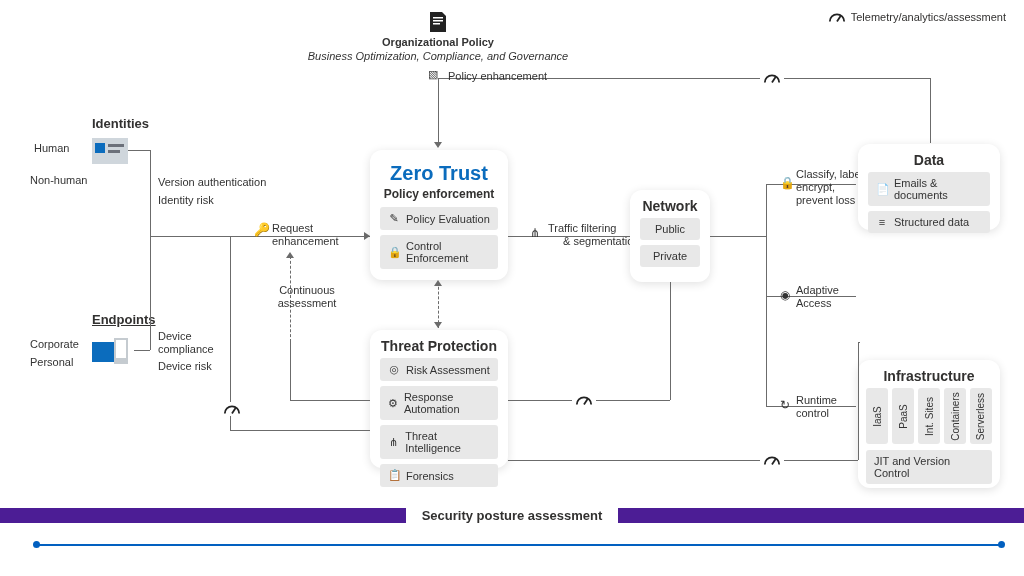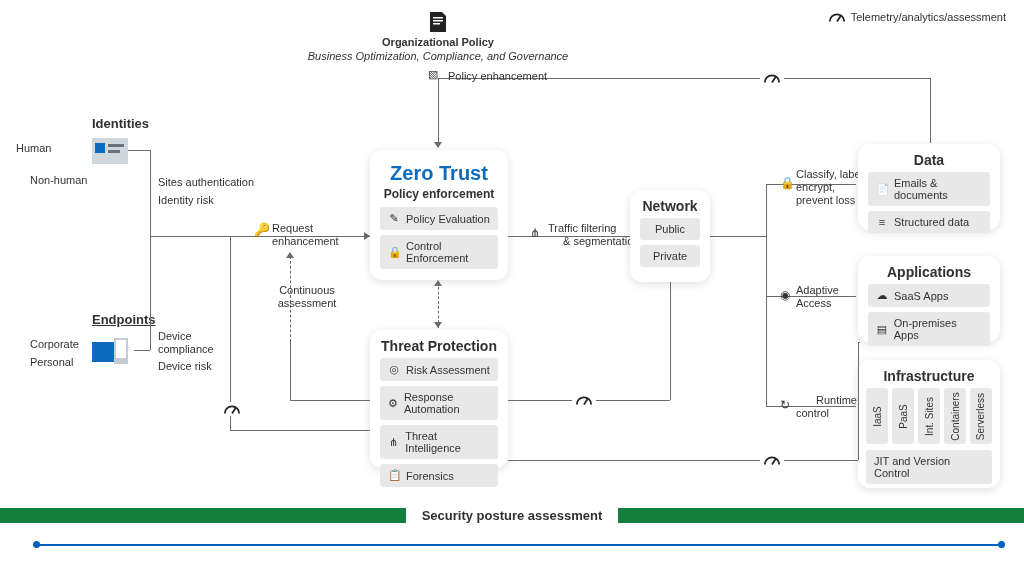--- a/index.html
+++ b/index.html
@@ -16,21 +16,21 @@
   .lineH { position:absolute; height:1px; background:#6b6b6b; }
   .lineV { position:absolute; width:1px; background:#6b6b6b; }
   .dashV { position:absolute; width:0; border-left:1px dashed #6b6b6b; }
   .lbl { position:absolute; font-size:11px; color:#333; line-height:1.2; }
   .section-title { position:absolute; font-size:13px; font-weight:600; }
   svg.gauge { width:18px; height:14px; }
   .gauge-wrap { position:absolute; background:#fff; padding:0 3px; display:flex; align-items:center; }
   .leg-gauge { position:absolute; right:18px; top:10px; font-size:11px; display:flex; align-items:center; gap:5px;justify-content:center; }
   .rule-bar { position:absolute; height:2px; background:#0260c0; left:36px; right:22px; }
   .rule-dot { position:absolute; width:7px; height:7px; background:#0260c0; border-radius:50%; }
-  .rule-text { position:absolute; width:100%; text-align:center; font-size:13px; font-weight:600; background:#15803d; padding:0 12px; box-sizing:border-box; }
+  .rule-text { position:absolute; width:100%; text-align:center; font-size:13px; font-weight:600; background:#4c1d95; padding:0 12px; box-sizing:border-box; }
   .arrow-down { position:absolute; width:0; height:0; border-left:4px solid transparent; border-right:4px solid transparent; border-top:6px solid #6b6b6b; }
   .arrow-right { position:absolute; width:0; height:0; border-top:4px solid transparent; border-bottom:4px solid transparent; border-left:6px solid #6b6b6b; }
   .arrow-up { position:absolute; width:0; height:0; border-left:4px solid transparent; border-right:4px solid transparent; border-bottom:6px solid #6b6b6b; }
   .doc-icon { position:absolute; width:20px; height:24px; }
   .badge-icon { position:absolute; }
 </style>
 </head>
 <body>
 <div class="canvas">
 
@@ -61,33 +61,33 @@
       <svg class="gauge" viewBox="0 0 20 14">
         <path d="M2 12a8 8 0 0 1 16 0" fill="none" stroke="#222" stroke-width="2"></path>
         <line x1="10" y1="12" x2="14" y2="6" stroke="#222" stroke-width="2"></line>
       </svg>
     </div>
 
 <div class="lineV" style="left:438px; top:78px; height:64px;"></div>
 <div class="arrow-down" style="left:434px; top:142px;"></div>
 
 <div class="section-title" style="left:92px; top:116px;">Identities</div>
-<div class="lbl" style="left:16px; top:142px;">Human</div>
+<div class="lbl" style="left:34px; top:142px;">Human</div>
 <div class="lbl" style="left:30px; top:158px;margin-top:16px;">Non-human</div>
 <div class="badge-icon" style="left:92px; top:138px;">
   <svg width="36" height="26" viewBox="0 0 36 26">
         <rect width="36" height="26" fill="#cfd6dc"></rect>
         <rect x="3" y="5" width="10" height="10" fill="#0b6cbd"></rect>
         <rect x="16" y="6" width="16" height="3" fill="#6b707a"></rect>
         <rect x="16" y="12" width="12" height="3" fill="#6b707a"></rect>
       </svg>
 </div>
 <div class="lineV" style="left:150px; top:150px; height:86px;"></div>
 <div class="lineH" style="left:128px; top:150px; width:22px;"></div>
-<div class="lbl" style="left:158px; top:176px;">Sites authentication</div>
+<div class="lbl" style="left:158px; top:176px;">Version authentication</div>
 <div class="lbl" style="left:158px; top:194px;">Identity risk</div>
 
 <div class="section-title" style="left:92px; top:312px;text-decoration:underline;">Endpoints</div>
 <div class="lbl" style="left:30px; top:338px;">Corporate</div>
 <div class="lbl" style="left:30px; top:356px;">Personal</div>
 <div class="badge-icon" style="left:92px; top:338px;">
   <svg width="40" height="28" viewBox="0 0 40 28">
         <rect x="0" y="4" width="28" height="20" fill="#0b6cbd"></rect>
         <rect x="22" y="0" width="14" height="26" fill="#c5cbd0"></rect>
         <rect x="24" y="2" width="10" height="18" fill="#fff"></rect>
@@ -170,51 +170,38 @@
 
 <div class="lbl" style="left:796px; top:168px; width:80px;">Classify, label,</div>
 <div class="lbl" style="left:796px; top:181px; width:80px;">encrypt,</div>
 <div class="lbl" style="left:796px; top:194px; width:80px;">prevent loss</div>
 <div class="lbl" style="left:780px; top:176px; font-size:12px;">🔒</div>
 
 <div class="lbl" style="left:796px; top:284px;">Adaptive</div>
 <div class="lbl" style="left:796px; top:297px;">Access</div>
 <div class="lbl" style="left:780px; top:288px; font-size:12px;">◉</div>
 
-<div class="lbl" style="left:796px; top:394px;margin-left:20px;">Runtime</div>
+<div class="lbl" style="left:796px; top:394px;">Runtime</div>
 <div class="lbl" style="left:796px; top:407px;">control</div>
 <div class="lbl" style="left:780px; top:398px; font-size:12px;">↻</div>
 
 <div class="box" style="left:858px; top:144px; width:142px; height:86px;">
   <div class="box-title">Data</div>
   <div class="pill-list">
     <div class="pill">
           <span class="ic">📄</span>
           <span>Emails &amp; documents</span>
         </div>
     <div class="pill">
           <span class="ic">≡</span>
           <span>Structured data</span>
         </div>
   </div>
 </div>
 
-<div class="box" style="left:858px; top:256px; width:142px; height:86px;">
-  <div class="box-title">Applications</div>
-  <div class="pill-list">
-    <div class="pill">
-          <span class="ic">☁</span>
-          <span>SaaS Apps</span>
-        </div>
-    <div class="pill">
-          <span class="ic">▤</span>
-          <span>On-premises Apps</span>
-        </div>
-  </div>
-</div>
 
 <div class="box" style="left:858px; top:360px; width:142px; height:128px;">
   <div class="box-title">Infrastructure</div>
   <div class="infra-row">
     <div class="infra-cell">
           <span>IaaS</span>
         </div>
     <div class="infra-cell">
           <span>PaaS</span>
         </div>

